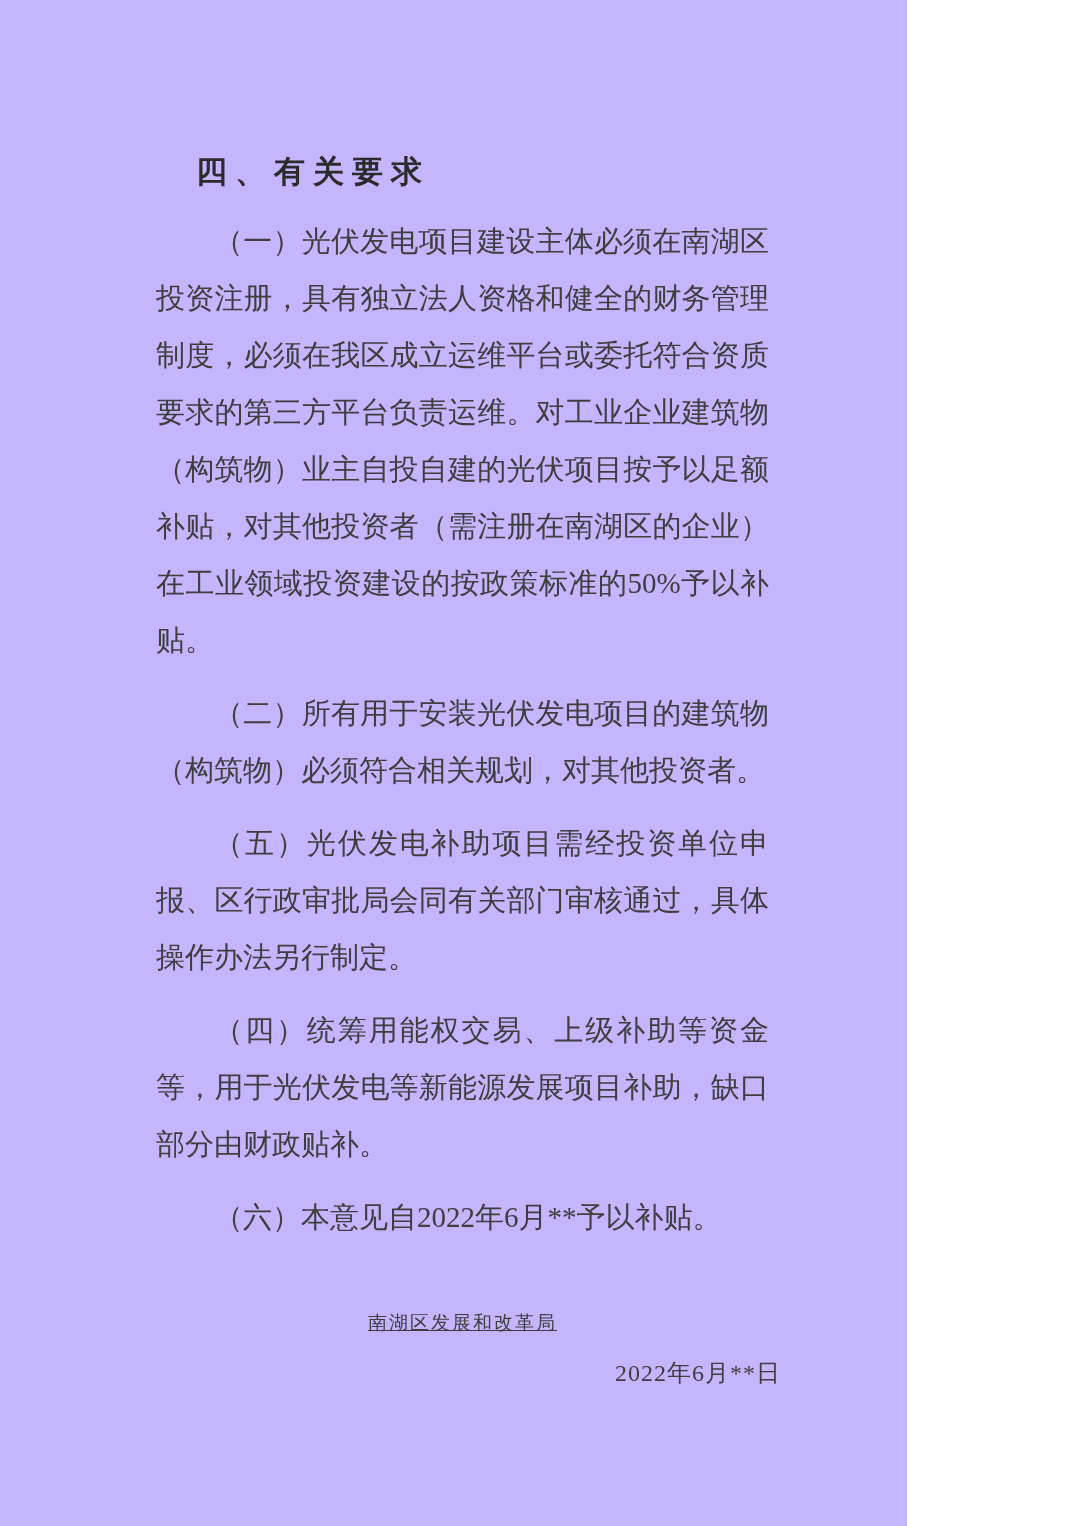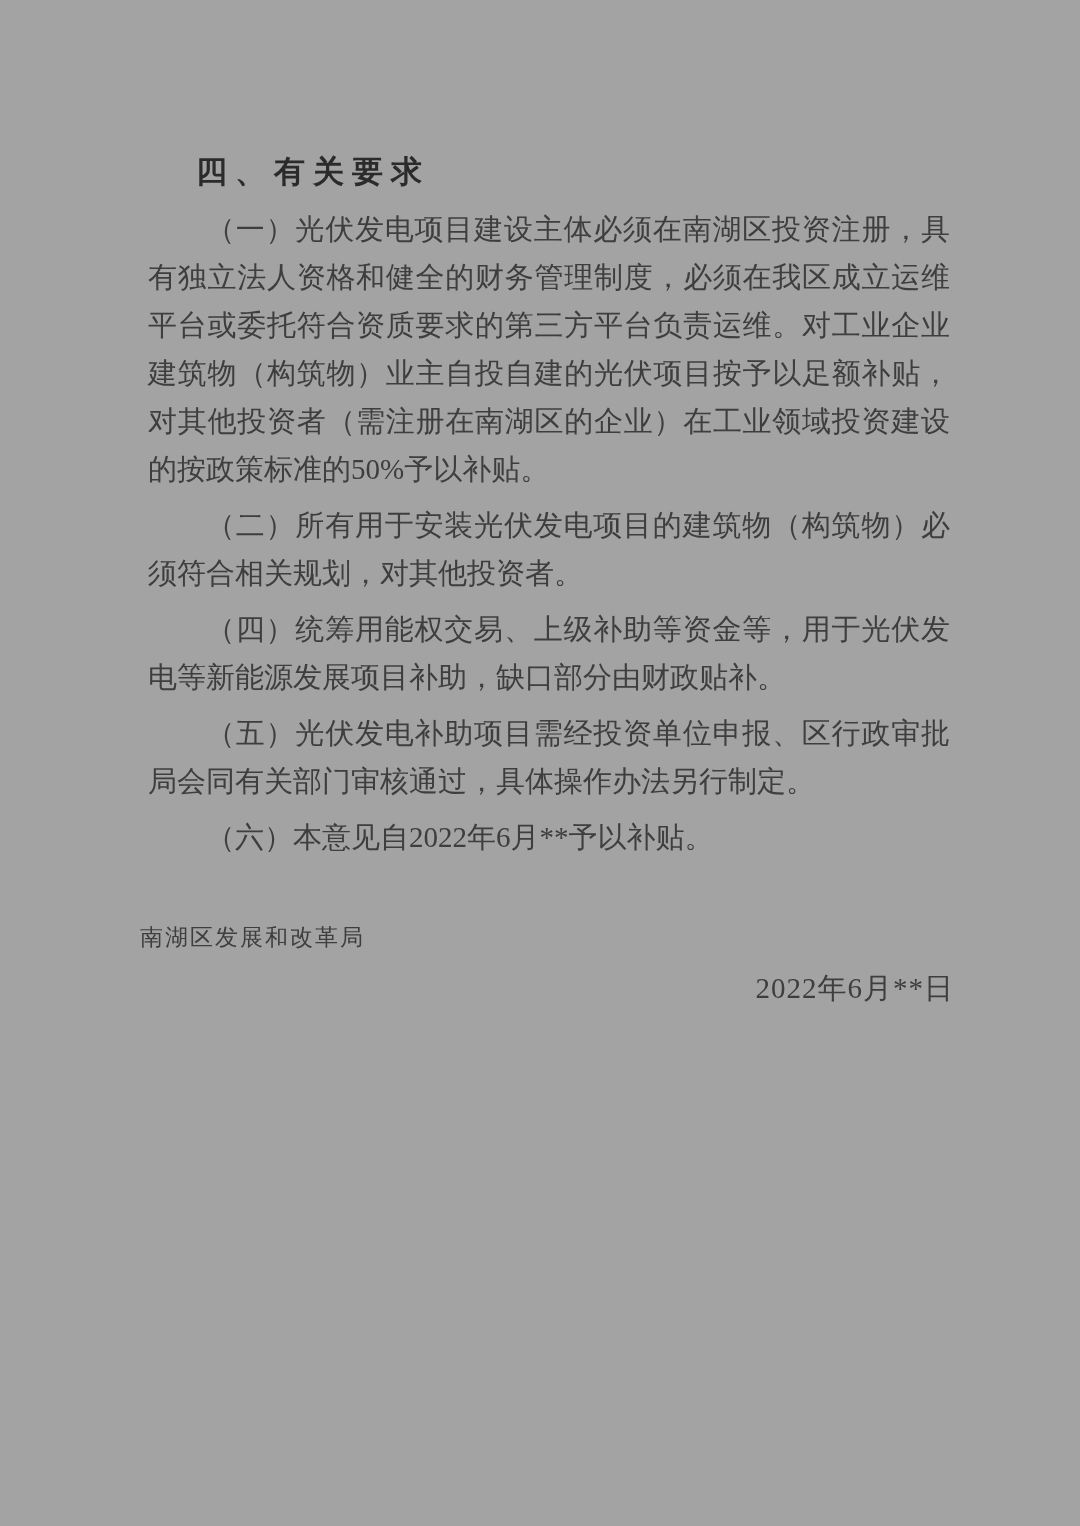--- a/index.html
+++ b/index.html
@@ -8,76 +8,77 @@
   }
   body {
     width: 1080px;
     height: 1526px;
     background: #ffffff;
     font-family: "Liberation Serif", "DejaVu Serif", serif;
     overflow: hidden;
   }
   .page {
     box-sizing: border-box;
-    width: 1080px;
+    width: 907px;
     height: 1526px;
-    background: #a3a3a3;
+    background: #c4b5fd;
     padding: 146px 122px 0 140px;
     color: #3e3e3e;
   }
   .doc-heading {
     margin: 0;
     font-family: "Liberation Sans", "DejaVu Sans", sans-serif;
     font-weight: 700;
     font-size: 31px;
     line-height: 51px;
     color: #2b2b2b;
     text-indent: 56px;
     letter-spacing: 8px;
     text-align: left;
   }
   .doc-paragraph {
-    margin: 8px;
+    margin: 16px;
     font-size: 29px;
-    line-height: 48px;
+    line-height: 57px;
     text-align: justify;
     text-justify: inter-ideograph;
     text-indent: 2em;
     letter-spacing: 0;
     font-weight: 400;
   }
   .doc-signature {
     margin: 51px 0 0 0;
-    font-size: 23px;
+    font-size: 19px;
     line-height: 51px;
-    text-align: left;
+    text-align: center;
     letter-spacing: 2px;
+    text-decoration: underline;
   }
   .doc-date {
     margin: 0;
     padding-right: 4px;
-    font-size: 29px;
+    font-size: 24px;
     line-height: 51px;
     text-align: right;
     letter-spacing: 1px;
   }
 </style>
 </head>
 <body>
 
 <div class="page">
   <h2 class="doc-heading">四、有关要求</h2>
 
   <p class="doc-paragraph">（一）光伏发电项目建设主体必须在南湖区投资注册，具有独立法人资格和健全的财务管理制度，必须在我区成立运维平台或委托符合资质要求的第三方平台负责运维。对工业企业建筑物（构筑物）业主自投自建的光伏项目按予以足额补贴，对其他投资者（需注册在南湖区的企业）在工业领域投资建设的按政策标准的50%予以补贴。</p>
 
   <p class="doc-paragraph">（二）所有用于安装光伏发电项目的建筑物（构筑物）必须符合相关规划，对其他投资者。</p>
 
 
+  <p class="doc-paragraph">（五）光伏发电补助项目需经投资单位申报、区行政审批局会同有关部门审核通过，具体操作办法另行制定。</p>
+
   <p class="doc-paragraph">（四）统筹用能权交易、上级补助等资金等，用于光伏发电等新能源发展项目补助，缺口部分由财政贴补。</p>
-
-  <p class="doc-paragraph">（五）光伏发电补助项目需经投资单位申报、区行政审批局会同有关部门审核通过，具体操作办法另行制定。</p>
 
   <p class="doc-paragraph">（六）本意见自2022年6月**予以补贴。</p>
 
   <p class="doc-signature">南湖区发展和改革局</p>
 
   <p class="doc-date">2022年6月**日</p>
 </div>
 
 </body></html>

